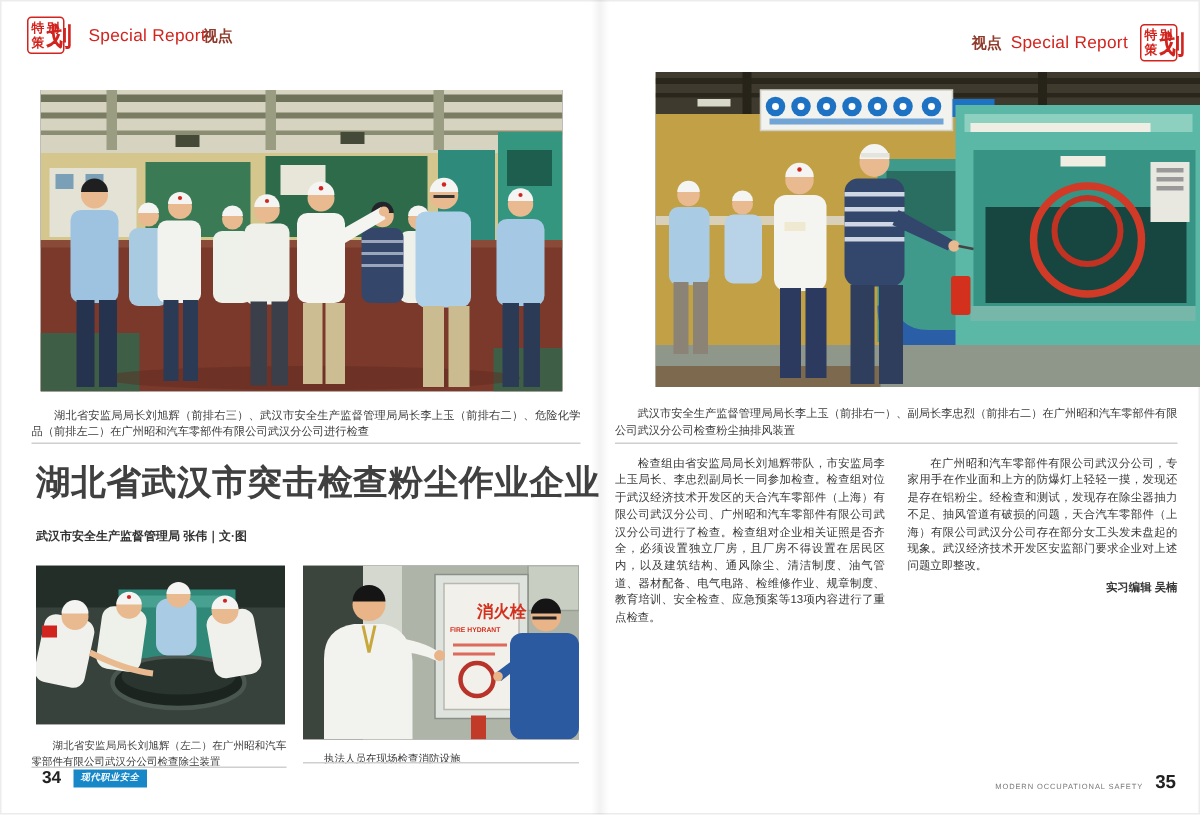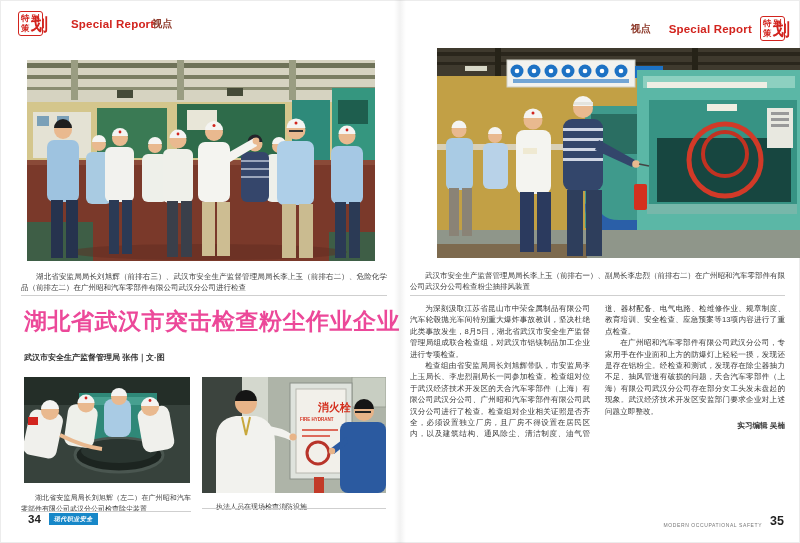--- a/index.html
+++ b/index.html
@@ -13,32 +13,32 @@
     background:linear-gradient(90deg,rgba(0,0,0,0) 0%,rgba(0,0,0,0.05) 50%,rgba(0,0,0,0) 100%);}
   .abs{position:absolute;}
 
   
   .masthead{display:flex;align-items:center;gap:6px;}
   .seal{width:23px;height:23px;border:1.6px solid #d2241e;border-radius:3px;
     position:relative;flex:0 0 auto;margin-right:10px;}
   .seal .c{position:absolute;color:#d2241e;font-weight:bold;font-size:8.5px;line-height:1;}
   .seal .c1{left:2px;top:2px;} .seal .c2{left:12px;top:2px;} .seal .c3{left:2px;top:12px;}
   .seal .c4{position:absolute;left:12px;top:4px;color:#d2241e;font-weight:bold;font-size:17px;line-height:1;}
-  .mh-en{color:#d2241e;font-weight:bold;font-size:11.5px;letter-spacing:0.2px;white-space:nowrap;margin-left:12px;}
+  .mh-en{color:#d2241e;font-weight:normal;font-size:11.5px;letter-spacing:0.2px;white-space:nowrap;}
   .mh-cn{color:#8e3b2c;font-weight:bold;font-size:10px;white-space:nowrap;}
   .masthead.left-mh .mh-cn{margin-left:-8px;}
 
   
   .photo{overflow:hidden;background:#737373;}
   .photo svg{display:block;width:100%;height:100%;}
 
   
   .caption{font-size:7.5px;line-height:11px;color:#3c3c3c;text-align:justify;text-indent:2em;}
   .rule{height:1px;background:#cfcfcf;}
-  .art-title{font-size:23px;font-weight:bold;color:#ec4899;letter-spacing:0.5px;white-space:nowrap;}
+  .art-title{font-size:23px;font-weight:bold;color:#404040;letter-spacing:0.5px;white-space:nowrap;}
   .byline{font-size:8px;font-weight:bold;color:#333;}
   .article{font-size:7.6px;line-height:11.4px;color:#383838;text-align:justify;
     column-count:2;column-gap:15px;}
   .article p{margin:0;text-indent:2em;}
   .end-mark{color:#29abe2;font-size:8px;}
   .editor{text-align:right;text-indent:0 !important;margin-top:3px !important;font-weight:bold;}
 
   
   .folio-left{display:flex;align-items:flex-start;gap:8px;}
   .folio-num{font-size:11.5px;font-weight:bold;color:#222;}
@@ -373,21 +373,20 @@
           <rect x="130" y="142" width="16" height="66" fill="#2e3e5c"></rect>
           <rect x="149" y="142" width="16" height="66" fill="#2e3e5c"></rect>
         </g>
       </svg>
     </div>
 
     <p class="abs caption" style="left:410px;top:262px;width:375px;">武汉市安全生产监督管理局局长李上玉（前排右一）、副局长李忠烈（前排右二）在广州昭和汽车零部件有限公司武汉分公司检查粉尘抽排风装置</p>
     <div class="abs rule" style="left:410px;top:295px;width:375px;"></div>
 
     <div class="abs article" style="left:410px;top:303px;width:375px;height:218px;">
-      <p>为深刻汲取江苏省昆山市中荣金属制品有限公司汽车轮毂抛光车间特别重大爆炸事故教训，坚决杜绝此类事故发生，8月5日，湖北省武汉市安全生产监督管理局组成联合检查组，对武汉市铝镁制品加工企业进行专项检查。</p>
       <p>检查组由省安监局局长刘旭辉带队，市安监局李上玉局长、李忠烈副局长一同参加检查。检查组对位于武汉经济技术开发区的天合汽车零部件（上海）有限公司武汉分公司、广州昭和汽车零部件有限公司武汉分公司进行了检查。检查组对企业相关证照是否齐全，必须设置独立厂房，且厂房不得设置在居民区内，以及建筑结构、通风除尘、清洁制度、油气管道、器材配备、电气电路、检维修作业、规章制度、教育培训、安全检查、应急预案等13项内容进行了重点检查。</p>
       <p>在广州昭和汽车零部件有限公司武汉分公司，专家用手在作业面和上方的防爆灯上轻轻一摸，发现还是存在铝粉尘。经检查和测试，发现存在除尘器抽力不足、抽风管道有破损的问题，天合汽车零部件（上海）有限公司武汉分公司存在部分女工头发未盘起的现象。武汉经济技术开发区安监部门要求企业对上述问题立即整改。</p>
       <p class="editor">实习编辑 吴楠</p>
     </div>
 
     <div class="abs folio-right" style="right:16px;top:514px;">
       <span class="journal-en">MODERN OCCUPATIONAL SAFETY</span>
       <span class="folio-num" style="font-size:12.5px;">35</span>
     </div>
   </div>

